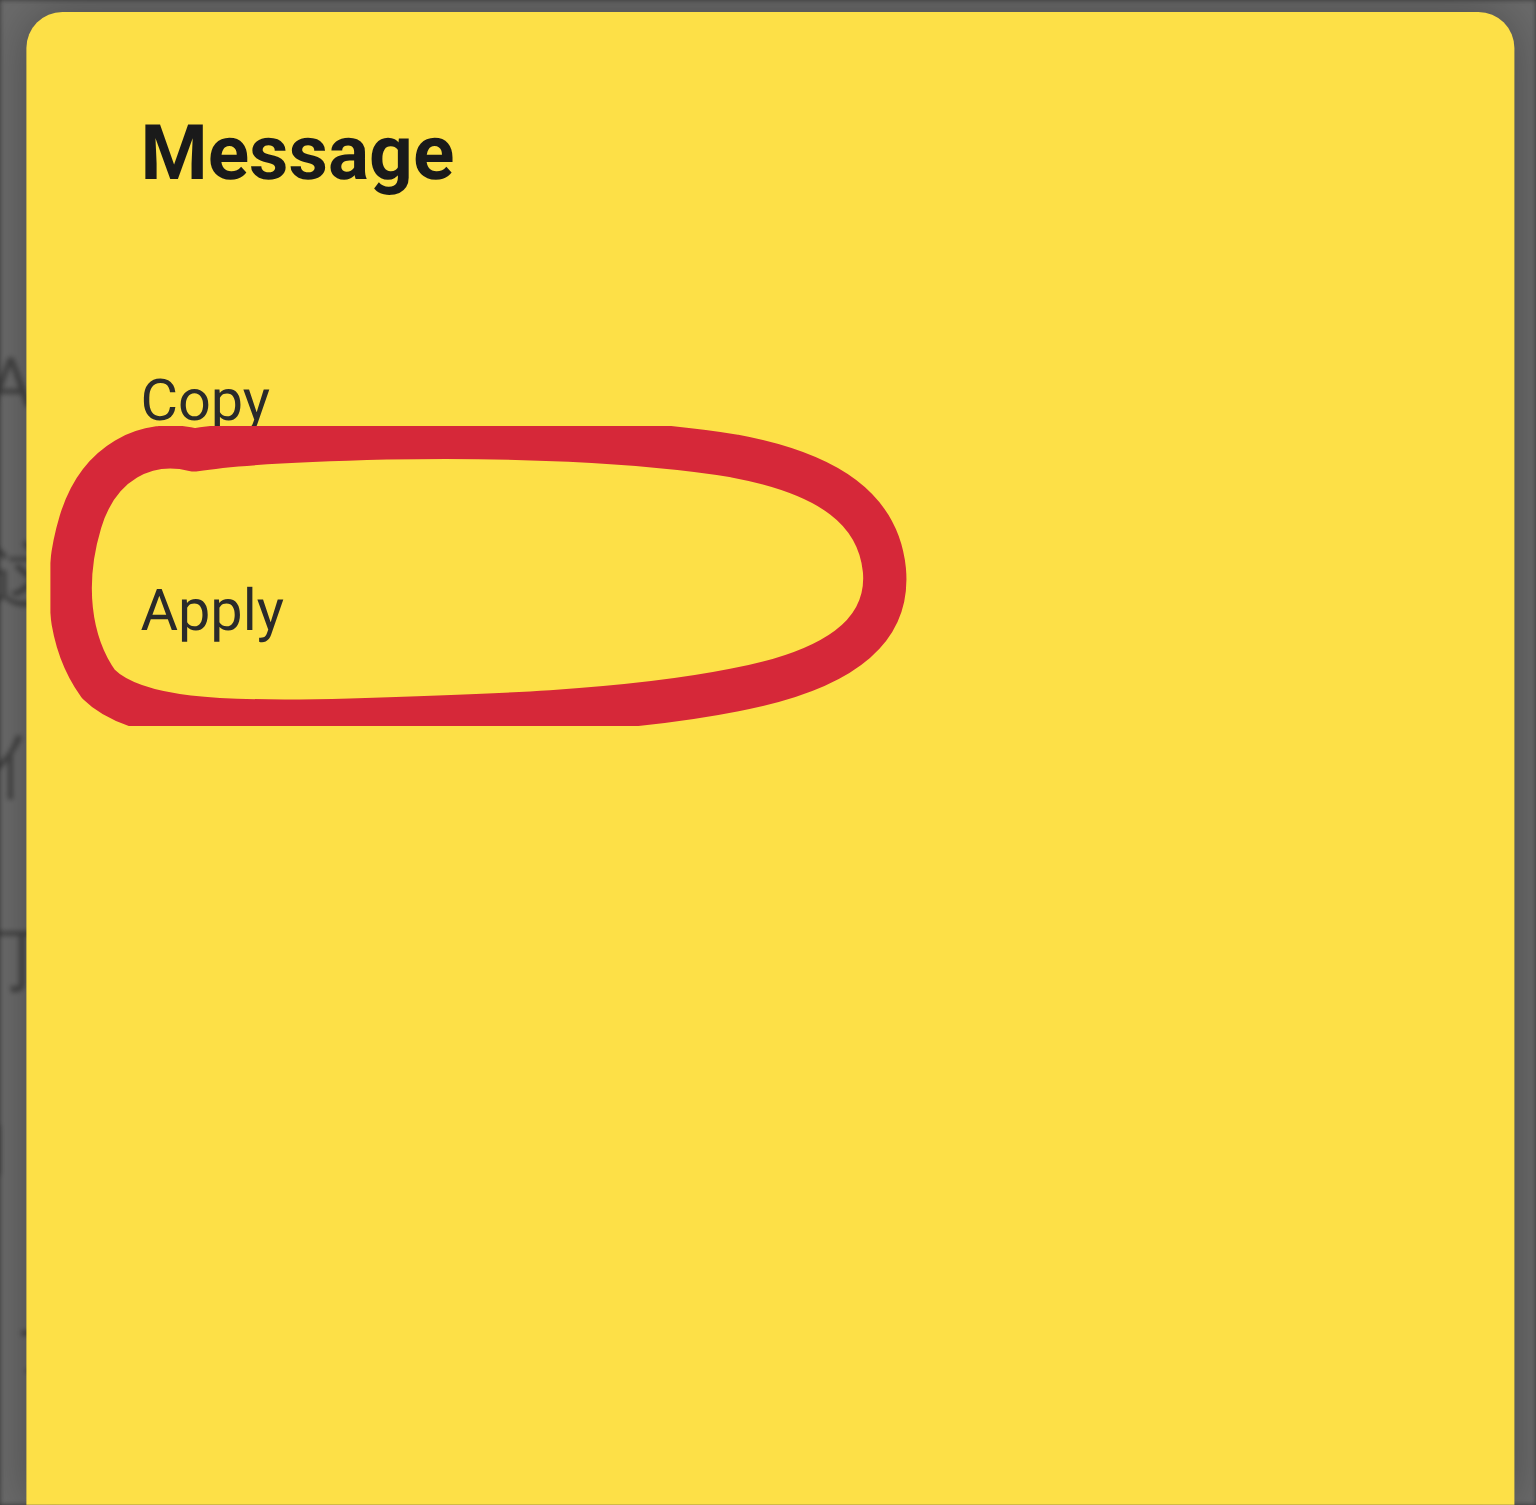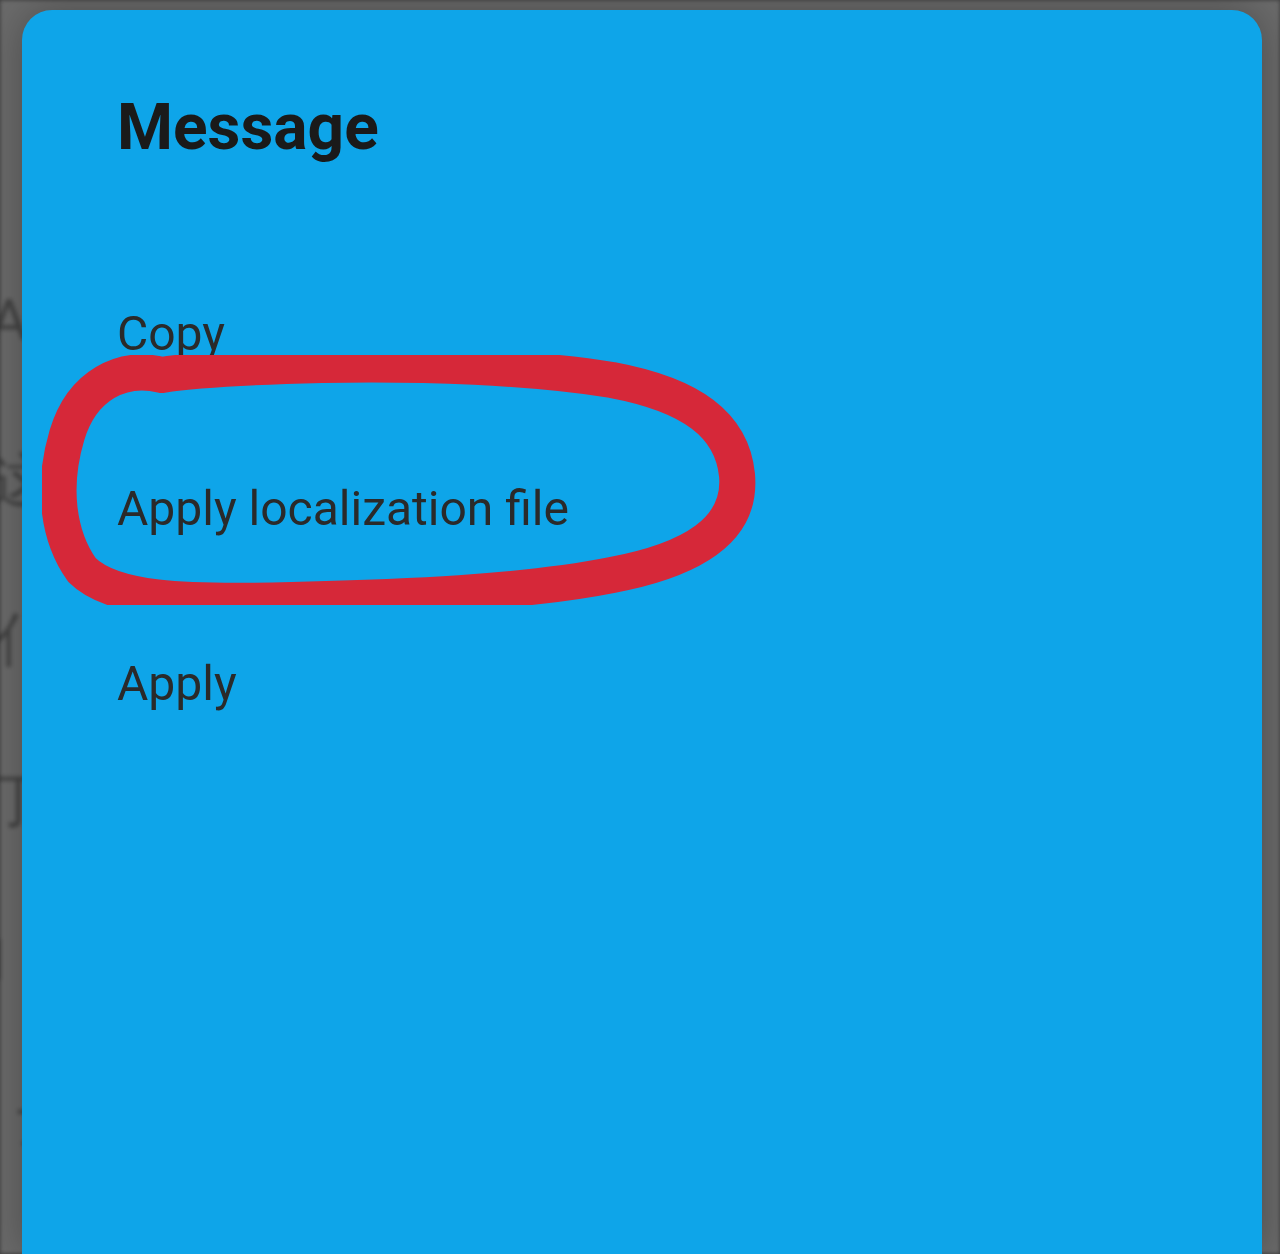--- a/index.html
+++ b/index.html
@@ -33,21 +33,21 @@
       line-height: 160px;
       white-space: pre;
       opacity: 0.6;
     }
     .dialog {
       position: absolute;
       top: 10px;
       left: 22px;
       right: 18px;
       bottom: 0;
-      background: #0ea5e9;
+      background: #fde047;
       border-radius: 30px 30px 0 0;
       padding: 80px 90px 0 95px;
       box-shadow: 0 0 40px rgba(0,0,0,0.3);
     }
     .dialog-title {
       font-size: 64px;
       font-weight: 700;
       color: #1a1a1a;
       margin-bottom: 140px;
     }
@@ -86,23 +86,20 @@
 几</div>
 </div>
 
 <div class="dialog">
   <h1 class="dialog-title">Message</h1>
 
   <div class="menu-item">
     <span>Copy</span>
   </div>
 
-  <div class="menu-item">
-    <span>Apply localization file</span>
-  </div>
 
 
   <div class="menu-item">
     <span>Apply</span>
   </div>
 
 
   <svg class="annotation-circle" viewBox="0 0 720 250">
     <path d="M 120 20 
              C 80 10, 40 30, 25 80 

